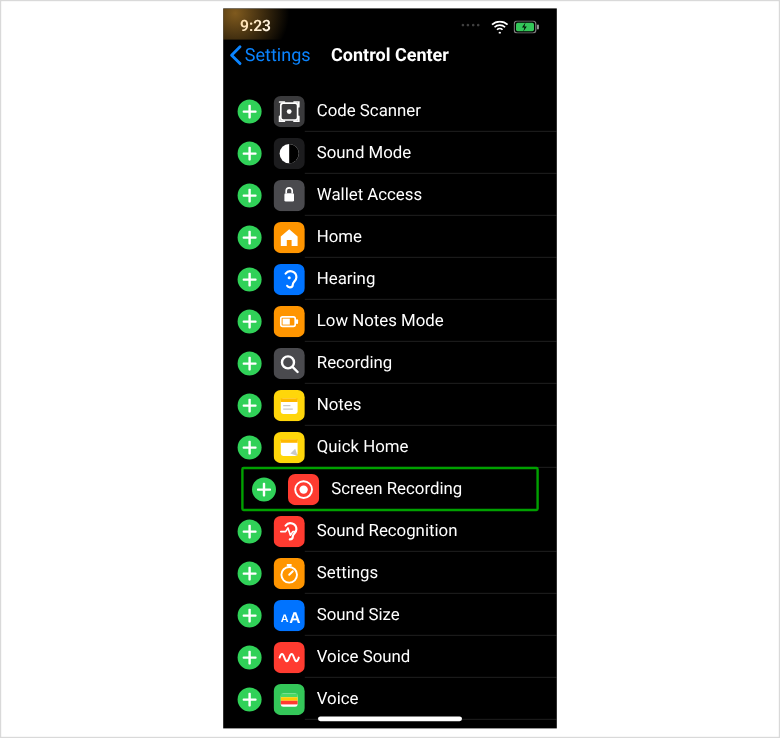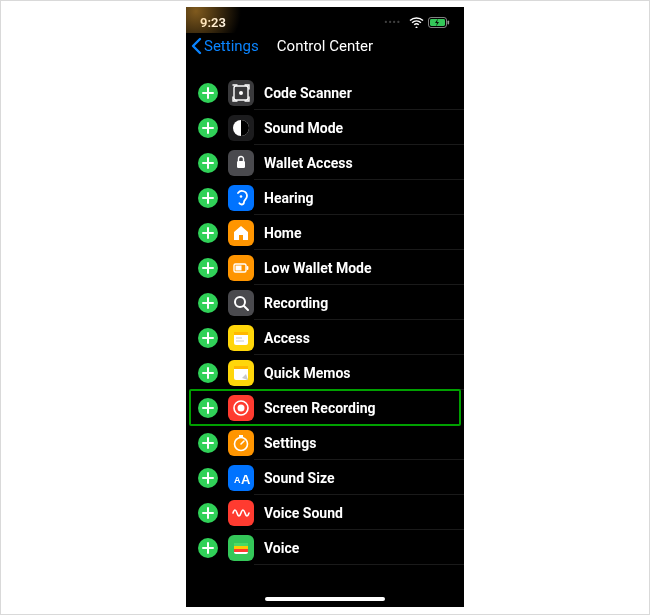--- a/index.html
+++ b/index.html
@@ -73,21 +73,21 @@
     align-items: center;
     gap: 2px;
     padding-left: 4px;
     font-size: 15px;
   }
   .navback svg { display:block; }
   .navtitle {
     position: absolute;
     left:0; right:0;
     text-align: center;
-    font-weight: 400;
+    font-weight: 700;
     font-size: 15px;
     pointer-events: none;
   }
 
   
   .list {
     position: absolute;
     top: 68px;
     bottom: 0;
     left: 0;
@@ -124,26 +124,25 @@
     flex-shrink: 0;
     display:flex;
     align-items:center;
     justify-content:center;
     box-sizing:border-box;
   }
   .label {
     font-size: 14px;
     margin-left: 10px;
     color: #fff;
-    font-weight: bold;
   }
   .row.highlight {
     outline: 2px solid #00a000;
     outline-offset: -1px;
-    margin: 0 4px;
+    margin: 0 16px;
     padding-left: 8px;
     border-radius: 1px;
     z-index: 2;
   }
 
   
   .homeind {
     position: absolute;
     bottom: 6px;
     left: 50%;
@@ -237,58 +236,58 @@
     <div class="sep"></div>
   </div>
         <div class="row">
     <div class="addbtn">
       <svg width="12" height="12" viewBox="0 0 12 12">
         <path d="M6 1v10M1 6h10" stroke="#fff" stroke-width="2" stroke-linecap="round"></path>
       </svg>
     </div>
     <div class="appicon">
             <svg width="26" height="26" viewBox="0 0 26 26">
+              <rect width="26" height="26" rx="6" fill="#ff9500"></rect>
+              <path d="M13 6l7 6v8h-5v-5h-4v5H6v-8l7-6z" fill="#ffffff"></path>
+            </svg>
+          </div>
+    <span class="label">Home</span>
+    <div class="sep"></div>
+  </div>
+        <div class="row">
+    <div class="addbtn">
+      <svg width="12" height="12" viewBox="0 0 12 12">
+        <path d="M6 1v10M1 6h10" stroke="#fff" stroke-width="2" stroke-linecap="round"></path>
+      </svg>
+    </div>
+    <div class="appicon">
+            <svg width="26" height="26" viewBox="0 0 26 26">
               <rect width="26" height="26" rx="6" fill="#0073ff"></rect>
               <path d="M10 8a5 5 0 019 3c0 3-3 4-3 6 0 1.5-1 2.5-2.5 2.5-1 0-1.8-.5-2.2-1.3" stroke="#ffffff" stroke-width="1.8" fill="none" stroke-linecap="round"></path>
                <circle cx="13" cy="11.5" r="1.3" fill="#ffffff"></circle>
             </svg>
           </div>
     <span class="label">Hearing</span>
-    <div class="sep"></div>
-  </div>
-        <div class="row">
-    <div class="addbtn">
-      <svg width="12" height="12" viewBox="0 0 12 12">
-        <path d="M6 1v10M1 6h10" stroke="#fff" stroke-width="2" stroke-linecap="round"></path>
-      </svg>
-    </div>
-    <div class="appicon">
-            <svg width="26" height="26" viewBox="0 0 26 26">
-              <rect width="26" height="26" rx="6" fill="#ff9500"></rect>
-              <path d="M13 6l7 6v8h-5v-5h-4v5H6v-8l7-6z" fill="#ffffff"></path>
-            </svg>
-          </div>
-    <span class="label">Home</span>
     <div class="sep"></div>
   </div>
         <div class="row">
     <div class="addbtn">
       <svg width="12" height="12" viewBox="0 0 12 12">
         <path d="M6 1v10M1 6h10" stroke="#fff" stroke-width="2" stroke-linecap="round"></path>
       </svg>
     </div>
     <div class="appicon">
             <svg width="26" height="26" viewBox="0 0 26 26">
               <rect width="26" height="26" rx="6" fill="#ff9500"></rect>
               <rect x="6" y="9" width="12" height="8" rx="1.5" fill="none" stroke="#ffffff" stroke-width="1.4"></rect>
                <rect x="18.6" y="11" width="1.8" height="4" rx="0.9" fill="#ffffff"></rect>
                <rect x="7.5" y="10.5" width="6" height="5" fill="#ffffff"></rect>
             </svg>
           </div>
-    <span class="label">Low Wallet Mode</span>
+    <span class="label">Low Notes Mode</span>
     <div class="sep"></div>
   </div>
         <div class="row">
     <div class="addbtn">
       <svg width="12" height="12" viewBox="0 0 12 12">
         <path d="M6 1v10M1 6h10" stroke="#fff" stroke-width="2" stroke-linecap="round"></path>
       </svg>
     </div>
     <div class="appicon">
             <svg width="26" height="26" viewBox="0 0 26 26">
@@ -308,55 +307,71 @@
     </div>
     <div class="appicon">
             <svg width="26" height="26" viewBox="0 0 26 26">
               <rect width="26" height="26" rx="6" fill="#ffd60a"></rect>
               <rect x="6" y="7" width="14" height="13" rx="2" fill="#ffffff"></rect>
                <rect x="6" y="7" width="14" height="3" fill="#ffb800"></rect>
                <line x1="8" y1="13" x2="14" y2="13" stroke="#c9c9c9" stroke-width="1"></line>
                <line x1="8" y1="16" x2="16" y2="16" stroke="#c9c9c9" stroke-width="1"></line>
             </svg>
           </div>
-    <span class="label">Access</span>
+    <span class="label">Notes</span>
     <div class="sep"></div>
   </div>
         <div class="row">
     <div class="addbtn">
       <svg width="12" height="12" viewBox="0 0 12 12">
         <path d="M6 1v10M1 6h10" stroke="#fff" stroke-width="2" stroke-linecap="round"></path>
       </svg>
     </div>
     <div class="appicon">
             <svg width="26" height="26" viewBox="0 0 26 26">
               <rect width="26" height="26" rx="6" fill="#ffd60a"></rect>
               <rect x="6" y="6" width="14" height="14" rx="2" fill="#ffffff"></rect>
                <rect x="6" y="6" width="14" height="3" fill="#ffb800"></rect>
                <path d="M20 20l-6-2 4-4 2 6z" fill="#c9c9c9"></path>
             </svg>
           </div>
-    <span class="label">Quick Memos</span>
+    <span class="label">Quick Home</span>
     <div class="sep"></div>
   </div>
         <div class="row highlight">
     <div class="addbtn">
       <svg width="12" height="12" viewBox="0 0 12 12">
         <path d="M6 1v10M1 6h10" stroke="#fff" stroke-width="2" stroke-linecap="round"></path>
       </svg>
     </div>
     <div class="appicon">
             <svg width="26" height="26" viewBox="0 0 26 26">
               <rect width="26" height="26" rx="6" fill="#ff3b30"></rect>
               <circle cx="13" cy="13" r="7" fill="none" stroke="#ffffff" stroke-width="1.6"></circle>
                <circle cx="13" cy="13" r="3.5" fill="#ffffff"></circle>
             </svg>
           </div>
     <span class="label">Screen Recording</span>
 
+  </div>
+        <div class="row">
+    <div class="addbtn">
+      <svg width="12" height="12" viewBox="0 0 12 12">
+        <path d="M6 1v10M1 6h10" stroke="#fff" stroke-width="2" stroke-linecap="round"></path>
+      </svg>
+    </div>
+    <div class="appicon">
+            <svg width="26" height="26" viewBox="0 0 26 26">
+              <rect width="26" height="26" rx="6" fill="#ff3b30"></rect>
+              <path d="M10 8a5 5 0 019 3c0 3-3 4-3 6 0 1.5-1 2.5-2.5 2.5" stroke="#ffffff" stroke-width="1.8" fill="none" stroke-linecap="round"></path>
+               <path d="M6 13h4l2-3 2 6 2-3h2" stroke="#ffffff" stroke-width="1.4" fill="none" stroke-linecap="round" stroke-linejoin="round"></path>
+            </svg>
+          </div>
+    <span class="label">Sound Recognition</span>
+    <div class="sep"></div>
   </div>
         <div class="row">
     <div class="addbtn">
       <svg width="12" height="12" viewBox="0 0 12 12">
         <path d="M6 1v10M1 6h10" stroke="#fff" stroke-width="2" stroke-linecap="round"></path>
       </svg>
     </div>
     <div class="appicon">
             <svg width="26" height="26" viewBox="0 0 26 26">
               <rect width="26" height="26" rx="6" fill="#ff9500"></rect>

